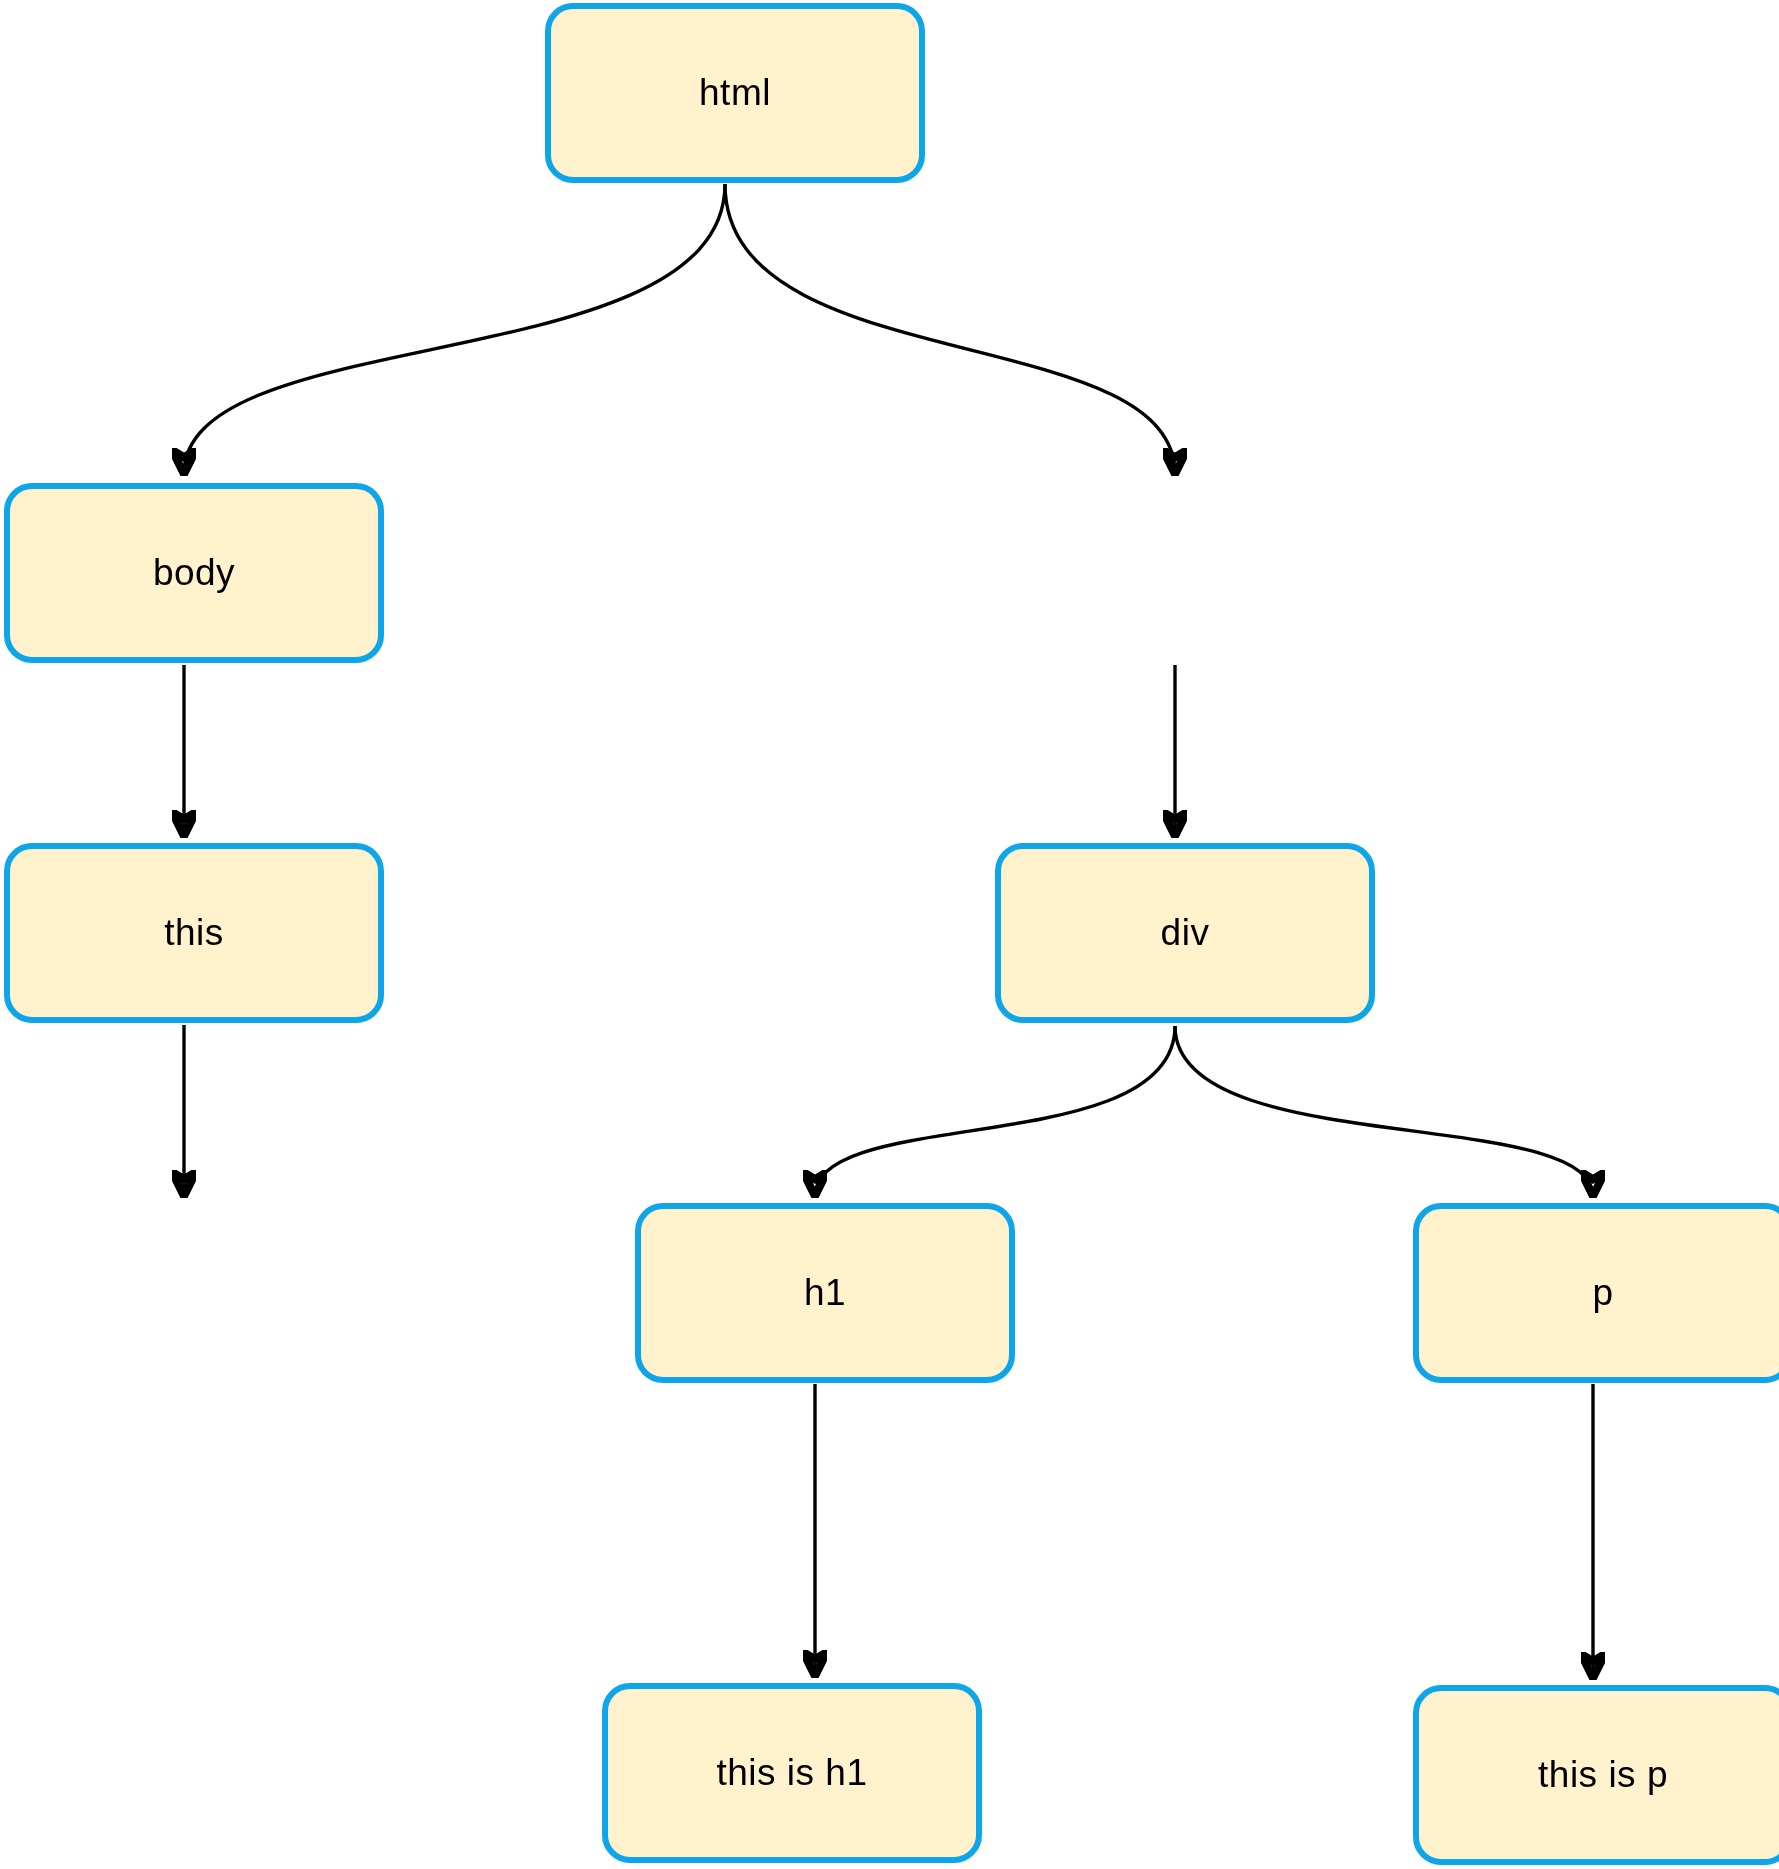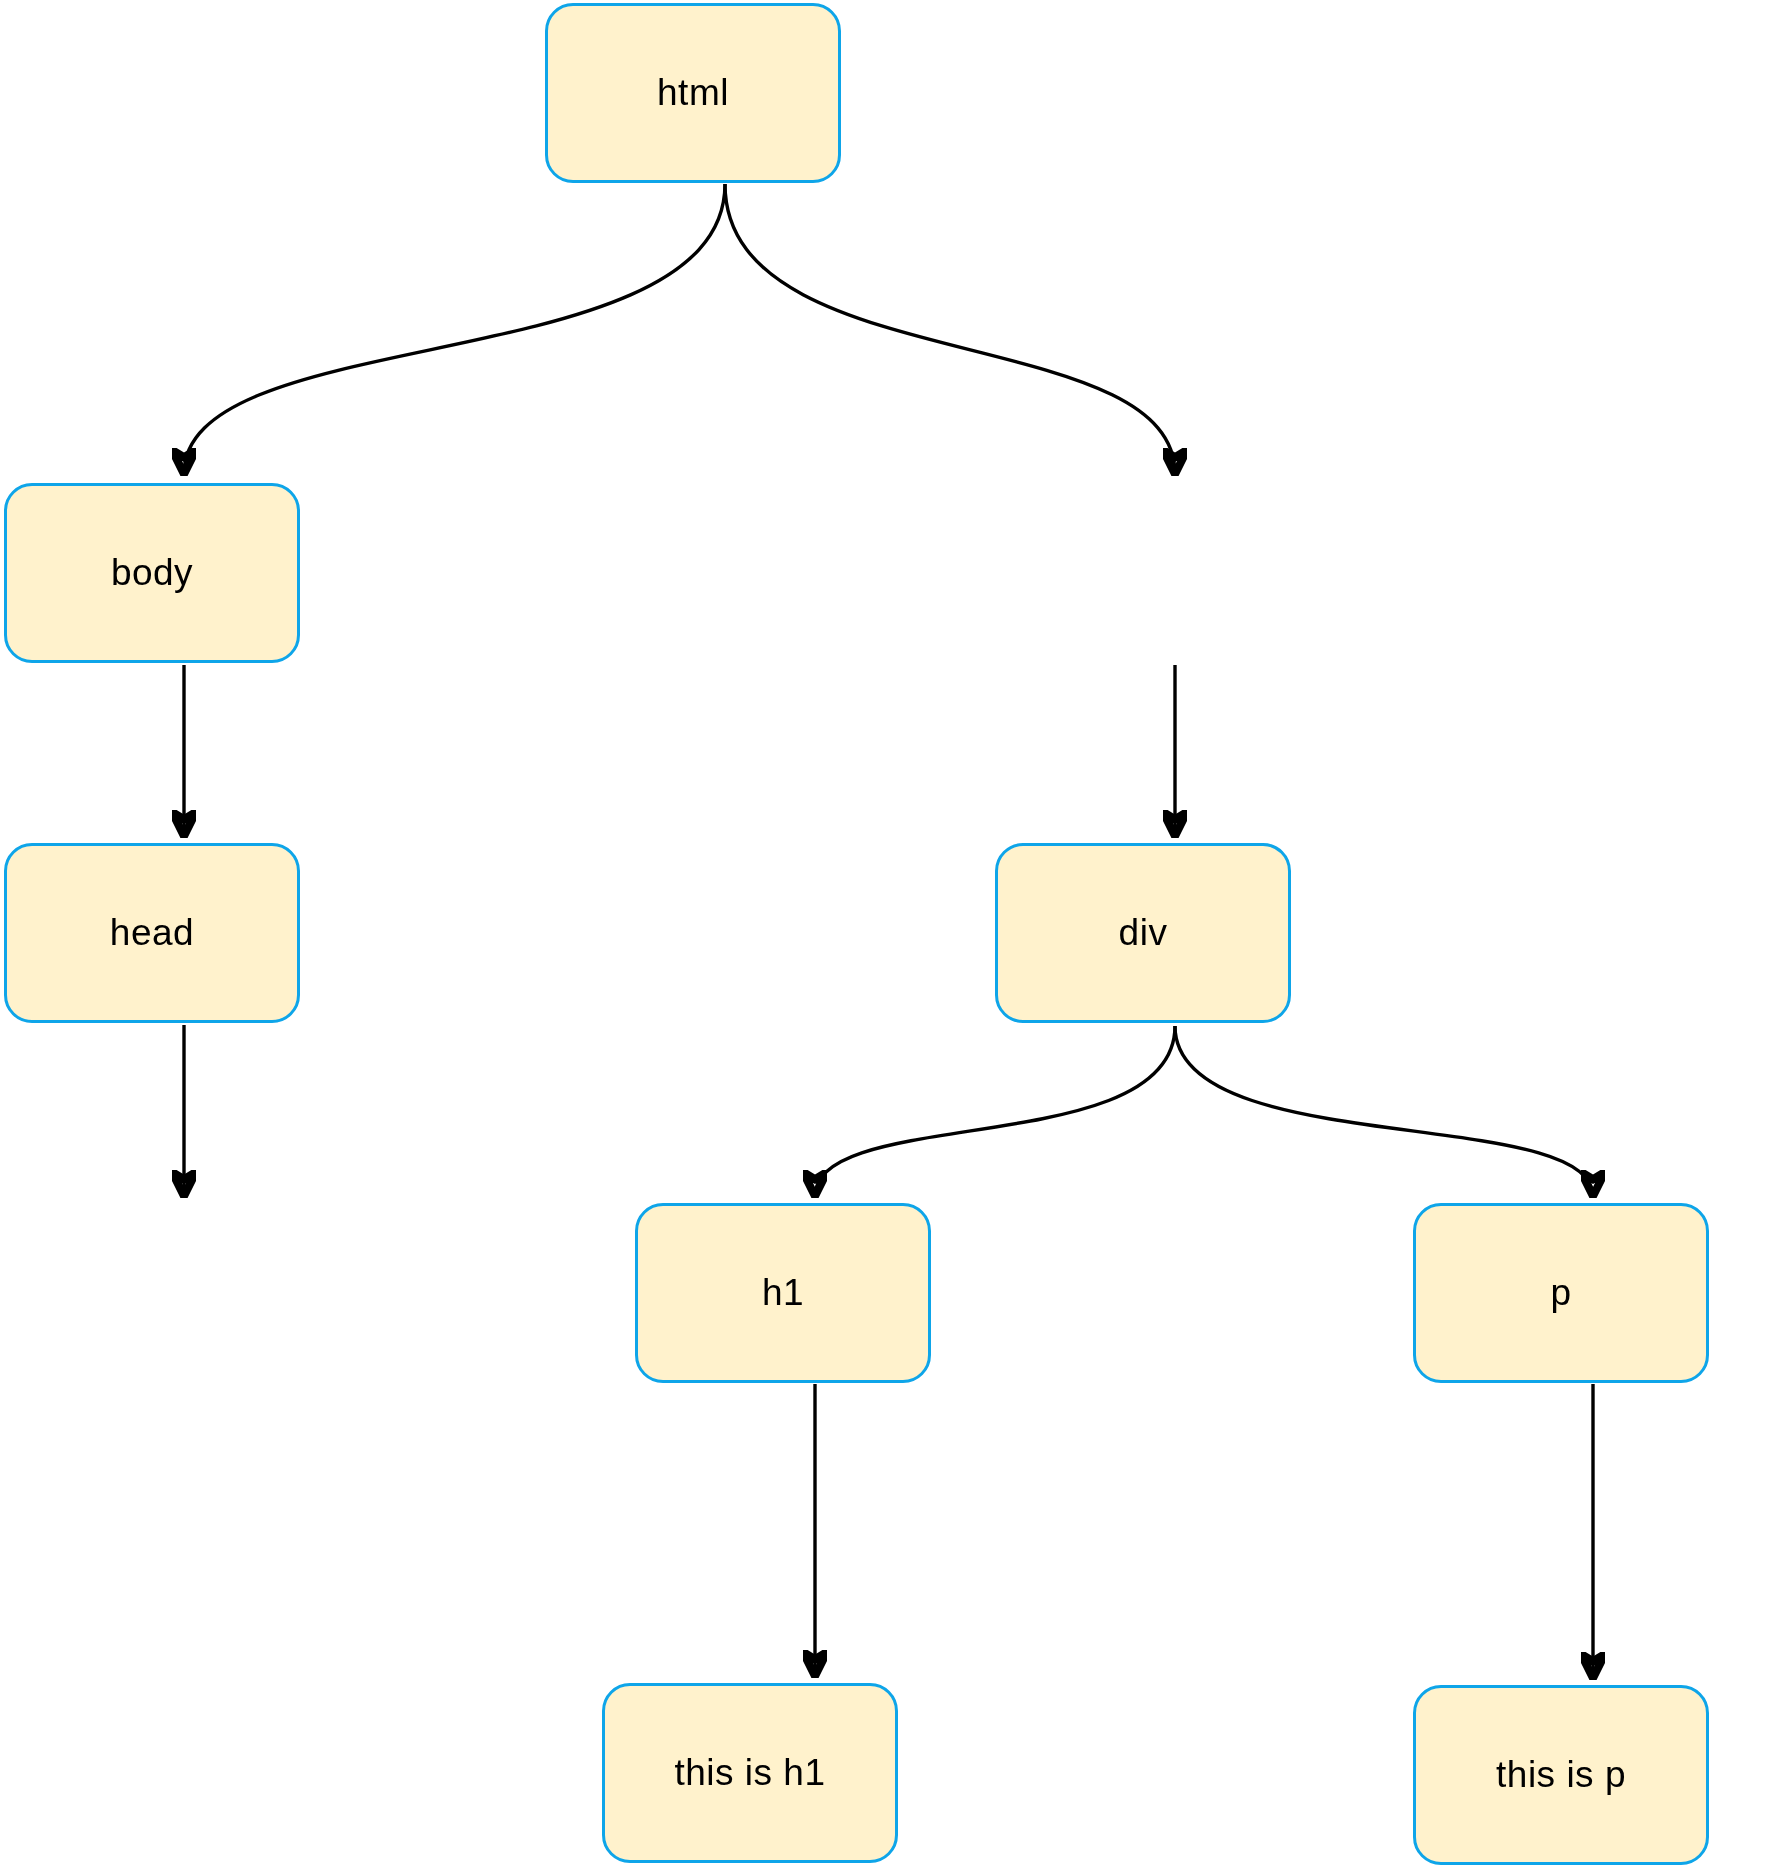--- a/index.html
+++ b/index.html
@@ -22,25 +22,25 @@
     width: 1779px;
     height: 1869px;
   }
   .edges path {
     fill: none;
     stroke: #000000;
     stroke-width: 3.4;
   }
   .node {
     position: absolute;
-    width: 296px;
+    width: 380px;
     height: 180px;
     box-sizing: border-box;
     background: #FFF2CC;
-    border: 3px solid #0ea5e9;
+    border: 6px solid #0ea5e9;
     border-radius: 28px;
     display: flex;
     align-items: center;
     justify-content: center;
     font-size: 37px;
     color: #000000;
     letter-spacing: 0.5px;
     white-space: nowrap;
   }
   #node-html        { left: 545px;  top: 3px; }
@@ -77,21 +77,21 @@
     <path d="M 1593,1384 L 1593,1678" marker-end="url(#arrowhead)"></path>
   </svg>
 
   <div class="node" id="node-html">
     <span>html</span>
   </div>
   <div class="node" id="node-head">
     <span>body</span>
   </div>
   <div class="node" id="node-title">
-    <span>head</span>
+    <span>this</span>
   </div>
   <div class="node" id="node-div">
     <span>div</span>
   </div>
   <div class="node" id="node-h1">
     <span>h1</span>
   </div>
   <div class="node" id="node-p">
     <span>p</span>
   </div>

